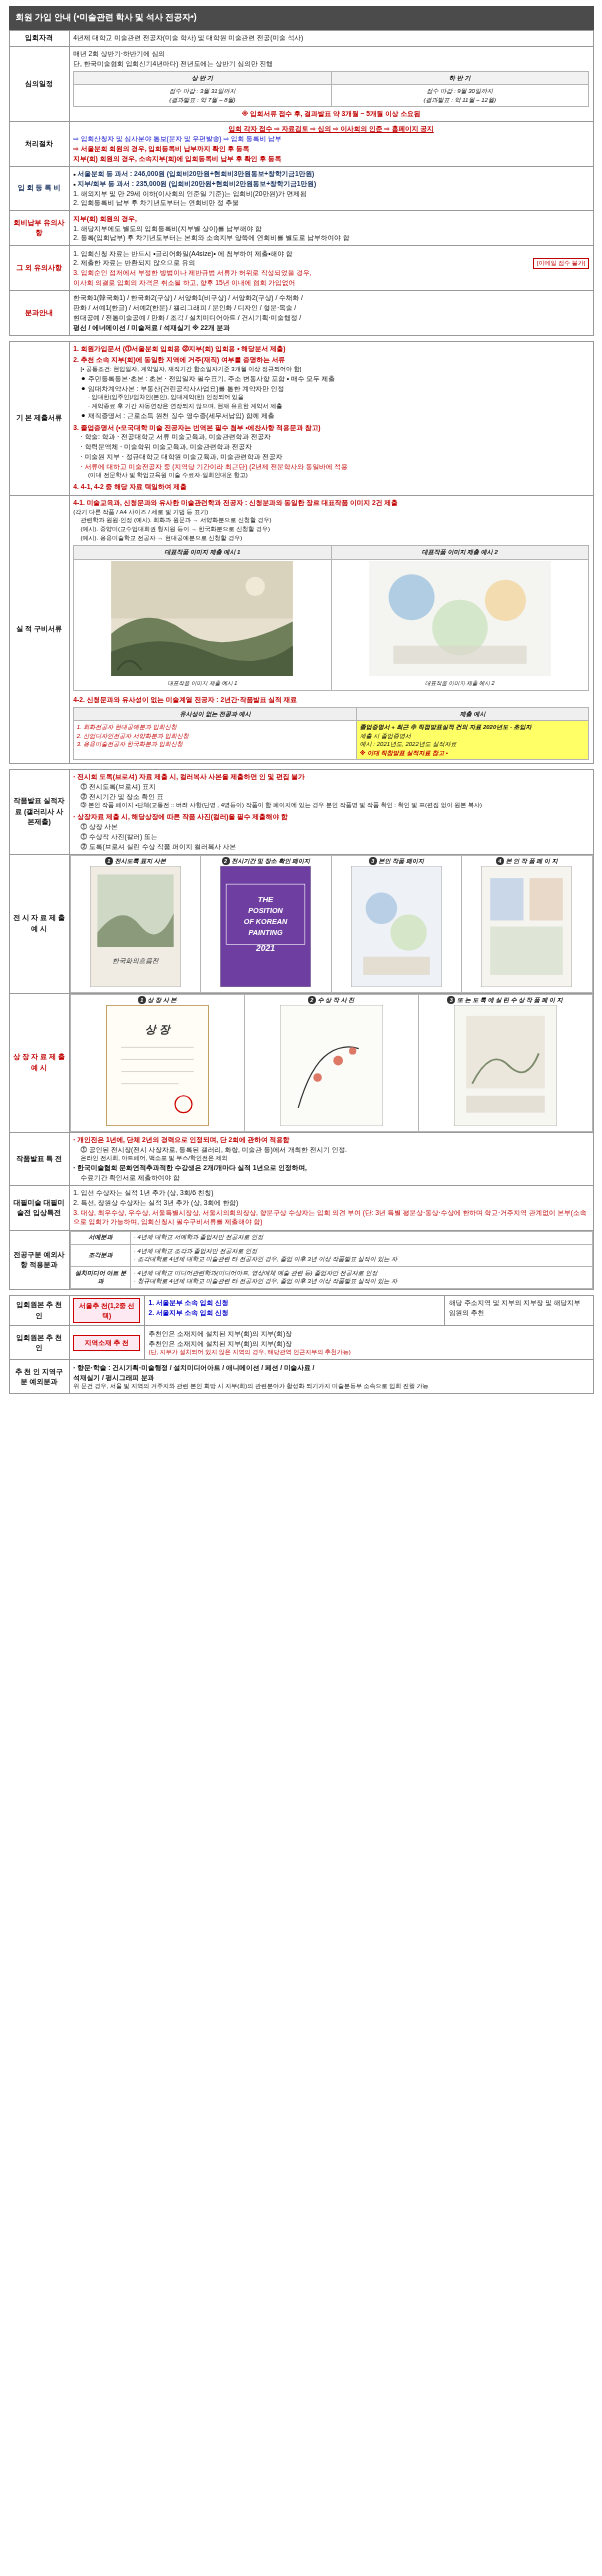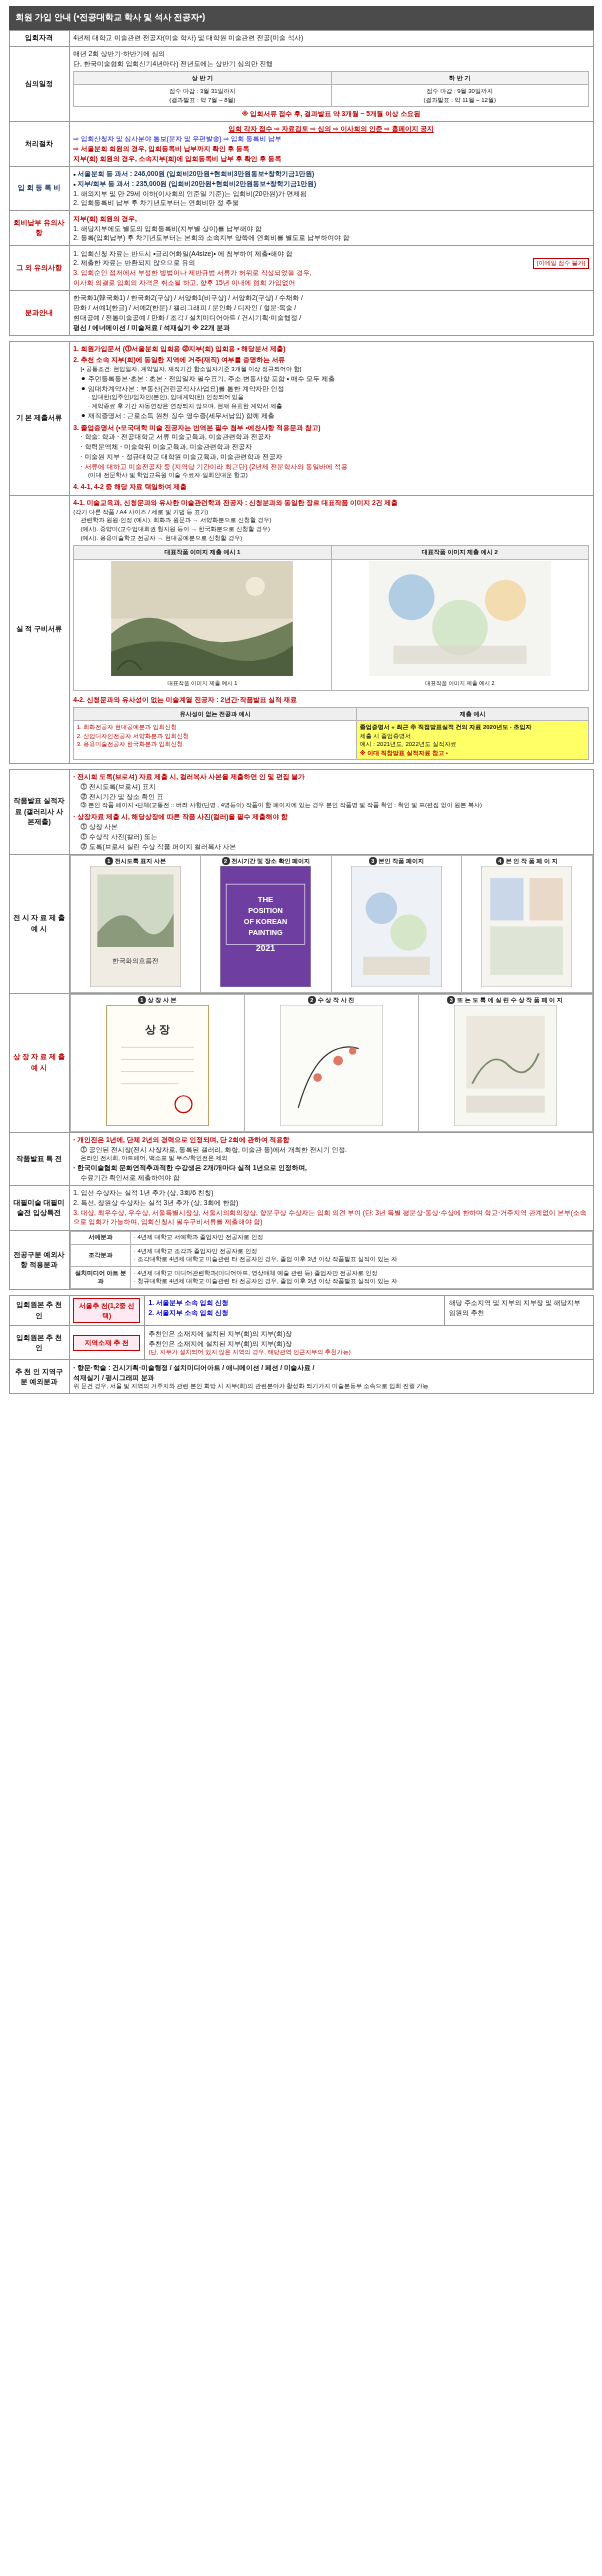--- a/index.html
+++ b/index.html
@@ -20,33 +20,33 @@
   .u{text-decoration:underline;}
   .small{font-size:6px;}
   .hl-y{background:#ffff66;}
   .hl-p{background:#fde9f2;}
   .hl-gray{background:#efefef;}
   .pad0{padding:0;}
   .sub{padding-left:7.3px;}
   .sub2{padding-left:14.6px;}
   .redbox{border:1.2px solid #c00000;}
   .section-gap{height:4.9px;border:none;}
-  .inner{width:100%;border-collapse:collapse;}
+  .inner{width:100%;border-collapse:collapse;font-style:italic;}
   .inner td{border:0.6px solid #b5b5b5;font-size:6px;padding:1.8px 2.4px;}
   .cap{font-size:5.5px;text-align:center;margin-top:1.2px;}
   .badge-num{display:inline-block;width:8px;height:8px;border-radius:50%;background:#333;color:#fff;
     font-size:5.5px;line-height:8px;text-align:center;margin-right:1.8px;}
   .dot::before{content:"● ";font-size:4.9px;}
 </style>
 </head>
 <body>
 
 <div class="page">
 
-  <div class="title-bar">회원 가입 안내 (•전공대학교 학사 및 석사 전공자•)</div>
+  <div class="title-bar">회원 가입 안내 (•미술관련 학사 및 석사 전공자•)</div>
 
   <table>
 
     <tbody>
         <tr>
       <td class="lbl mid">입회자격</td>
       <td>4년제 대학교 미술관련 전공자(미술 학사) 및 대학원 미술관련 전공(미술 석사)</td>
     </tr>
 
     <tr>

